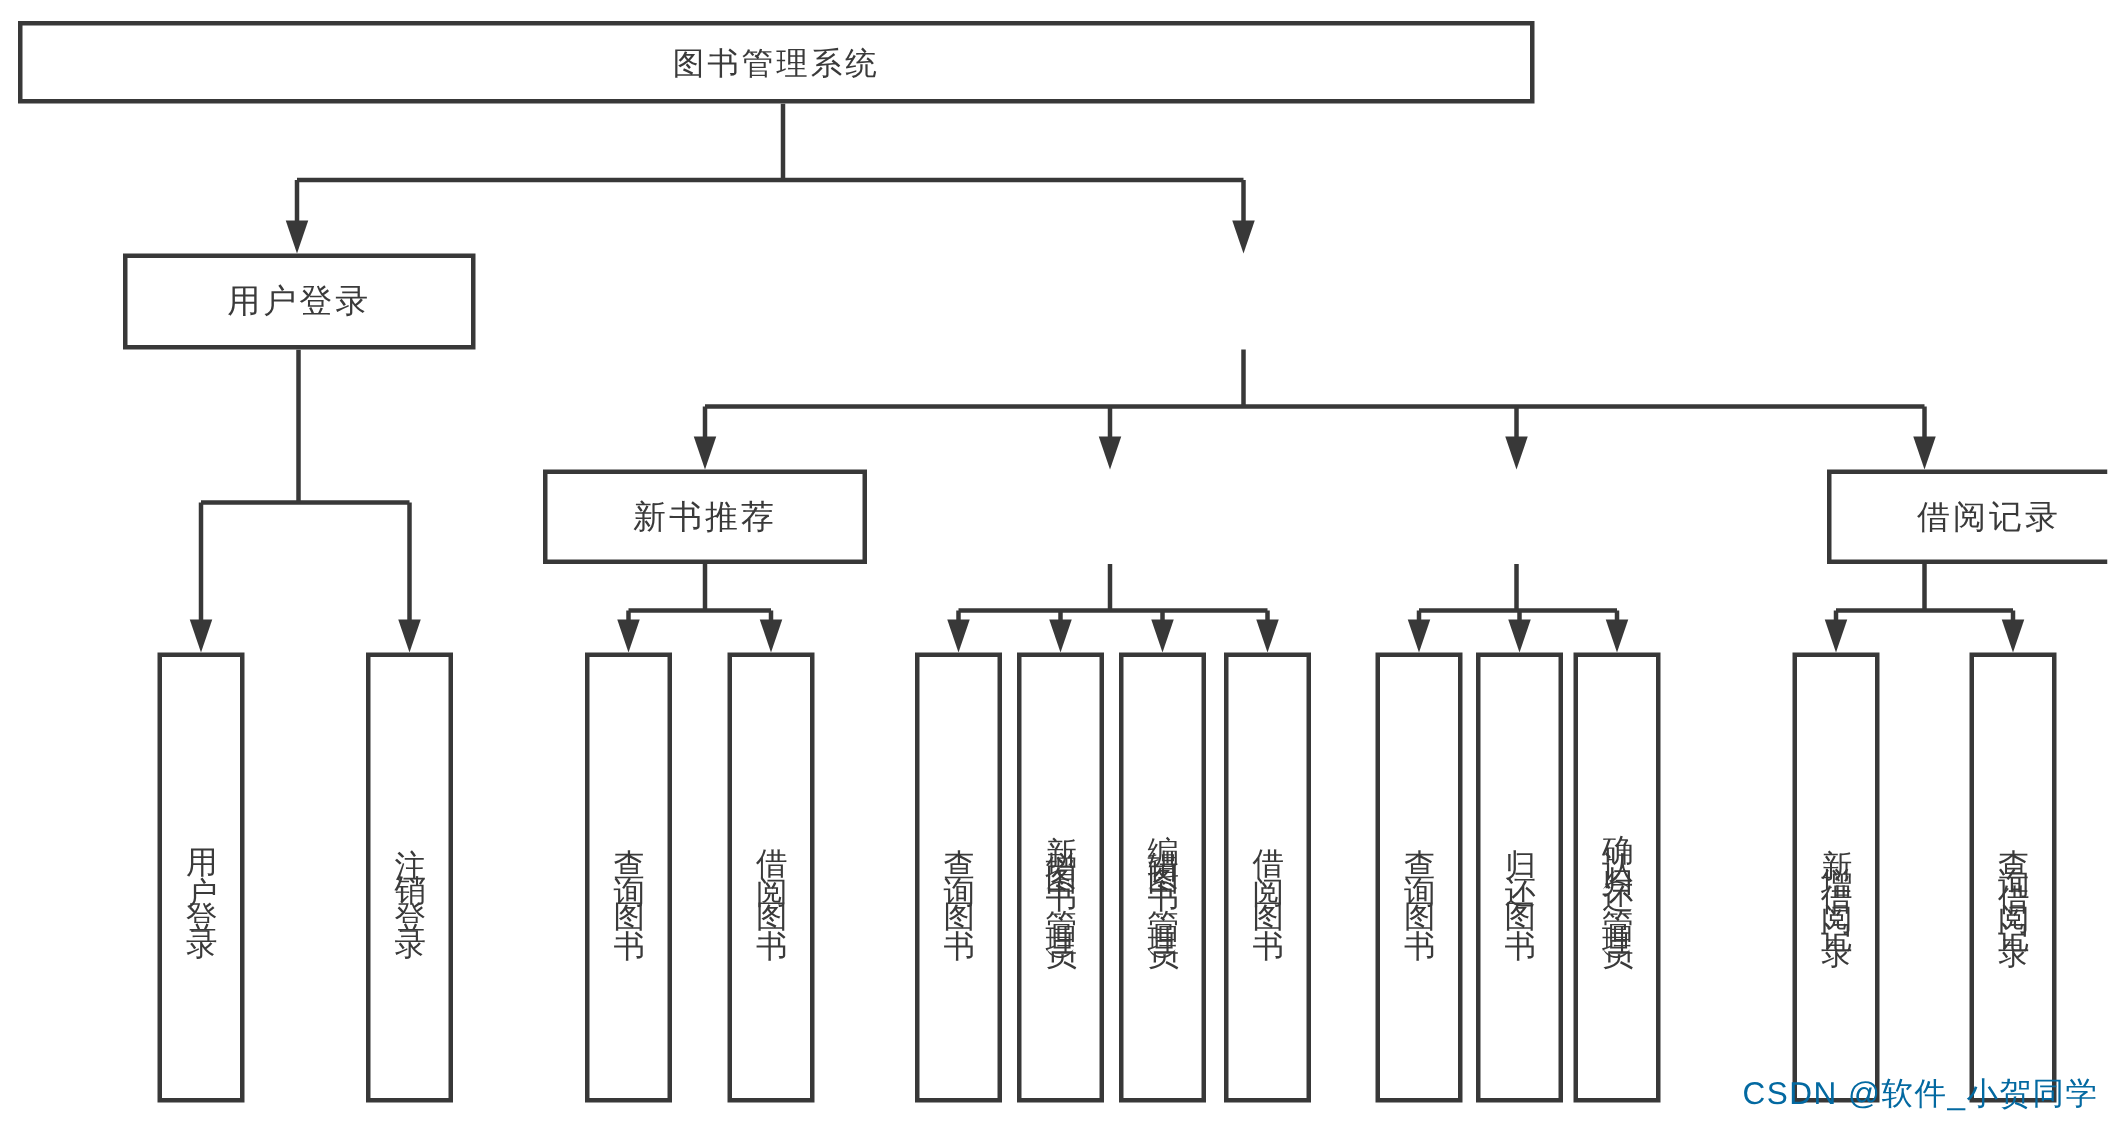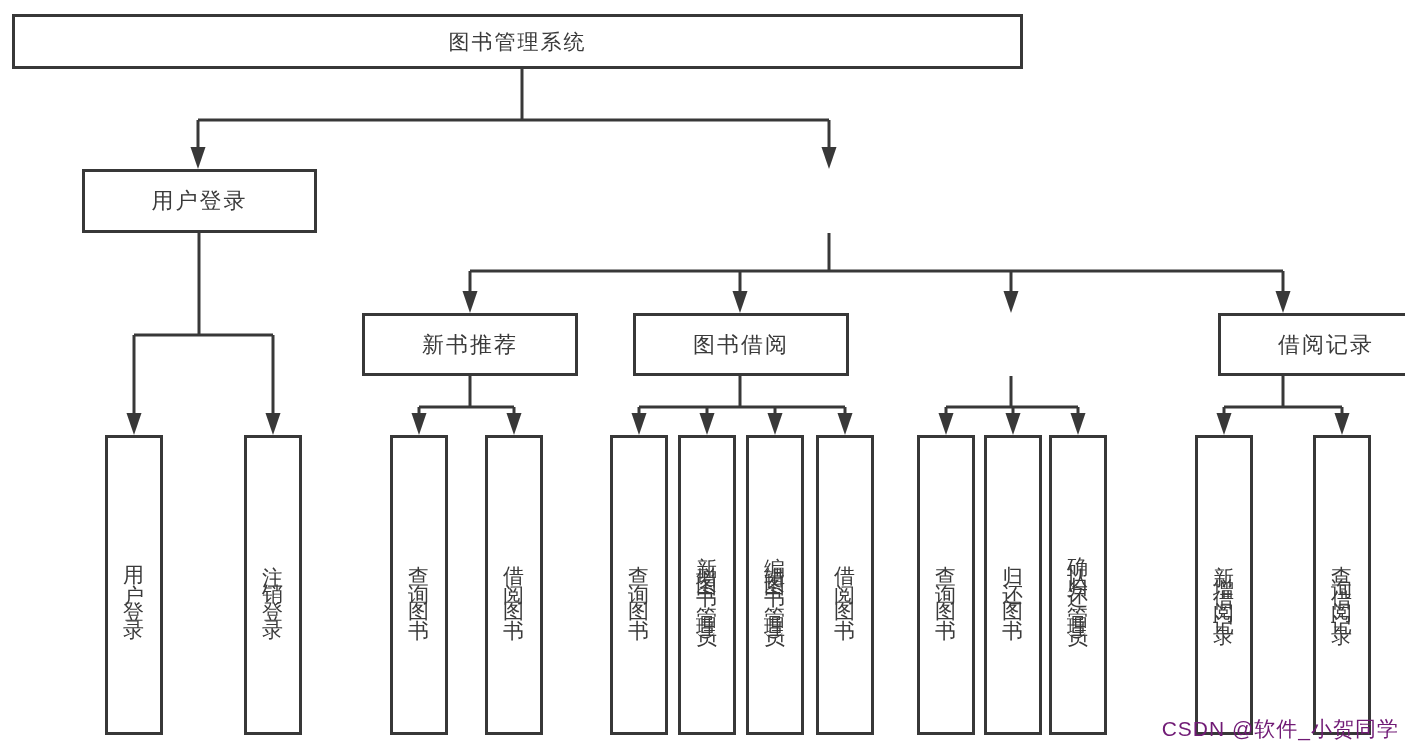--- a/index.html
+++ b/index.html
@@ -72,21 +72,21 @@
     white-space: nowrap;
   }
   .vtext.mid   { letter-spacing: 12px; }
   .vtext.dense { letter-spacing: 10px; }
 
   .watermark {
     position: absolute;
     right: 6px;
     bottom: 4px;
     font-size: 21px;
-    color: #701a75;
+    color: #0369a1;
     letter-spacing: 1px;
     white-space: nowrap;
   }
 </style>
 </head>
 <body>
 
 <div class="stage">
 
   <svg class="wires" viewBox="0 0 1405 747">
@@ -163,21 +163,20 @@
       <line x1="1342" y1="407" x2="1342" y2="415"></line>
       <polygon points="1334.5,413 1349.5,413 1342,435"></polygon>
     </g>
   </svg>
 
   <div class="box root">图书管理系统</div>
 
   <div class="box lv2-0">用户登录</div>
 
   <div class="box lv3 lv3-0">新书推荐</div>
-  <div class="box lv3 lv3-1">图书借阅</div>
   <div class="box lv3 lv3-3">借阅记录</div>
 
   <div class="vbox vb-ul0">
     <span class="vtext">用户登录</span>
   </div>
   <div class="vbox vb-ul1">
     <span class="vtext">注销登录</span>
   </div>
 
   <div class="vbox vb-nb0">

